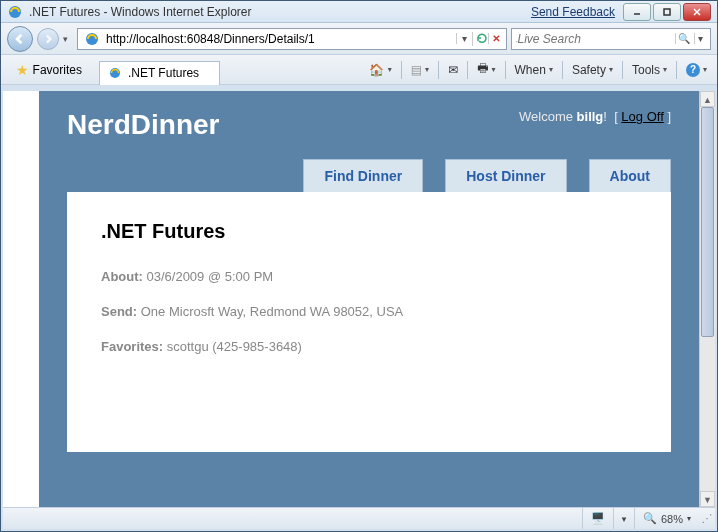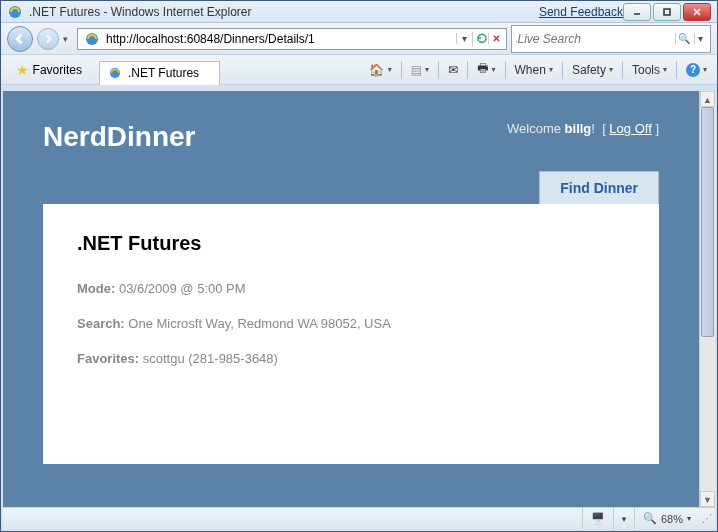--- a/index.html
+++ b/index.html
@@ -2,36 +2,36 @@
 <html><head>
 <meta charset="utf-8">
 <style>
   * { box-sizing: border-box; margin: 0; padding: 0; }
   body { font-family: "Segoe UI", Tahoma, sans-serif; font-size: 12px; background: #d4e2f0; width: 718px; height: 532px; overflow: hidden; position: relative; border: 1px solid #3c5a78; }
   
   
   .titlebar { height: 22px; background: linear-gradient(#e8f0f8,#d8e6f4); display: flex; align-items: center; padding: 0 6px; border-bottom: 1px solid #b0c4d8; }
   .titlebar .favicon { width: 16px; height: 16px; margin-right: 6px; }
   .titlebar .title { flex: 1; color: #333; font-size: 12px; }
-  .titlebar .feedback { color: #1a3d6d; text-decoration: underline; }
+  .titlebar .feedback { color: #1a3d6d; text-decoration: underline; margin-right: 8px; }
   .win-controls { display: flex; gap: 2px; }
   .win-btn { width: 28px; height: 18px; border: 1px solid #8aa; border-radius: 3px; display:flex;align-items:center;justify-content:center; background: linear-gradient(#f8f8f8,#d8e8f0); }
   .win-close { background: linear-gradient(#e89090,#c83028); border-color:#a04040; color:#fff;}
   .win-btn svg { width:10px;height:10px;}
   
   
   .navbar { height: 32px; background: linear-gradient(#f0f4f8,#e0e8f0); display:flex; align-items:center; padding: 0 6px; gap:4px; border-bottom:1px solid #c0d0e0;}
   .nav-btn { width:26px; height:26px; border-radius:50%; background: linear-gradient(#d8e8f8,#a0c0e0); border:1px solid #7090b0; display:flex;align-items:center;justify-content:center;}
   .nav-btn.fwd { width:22px;height:22px; opacity:0.6;}
   .drop-arrow { width:10px; font-size:9px; color:#555;}
   .addr-wrap { flex:1; display:flex; align-items:center; background:#fff; border:1px solid #90a0b0; height:22px; padding:0 2px;}
   .addr-icon { width:16px;height:16px; margin:0 4px;}
   .addr-input { flex:1; border:none; outline:none; font-size:12px; padding:0 2px;}
   .addr-ctrl { width:16px; font-size:10px; text-align:center; color:#555; border-left:1px solid #ccc; padding:0 3px; cursor:pointer;}
-  .search-wrap { width:200px; display:flex; align-items:center; background:#fff; border:1px solid #90a0b0; height:28px; padding:0 4px;}
+  .search-wrap { width:200px; display:flex; align-items:center; background:#fff; border:1px solid #90a0b0; height:22px; padding:0 4px;}
   .search-wrap input { flex:1; border:none; outline:none; font-size:12px; font-style:italic; color:#888;}
   .search-wrap .sbtn { font-size:10px; color:#555; padding:0 3px; border-left:1px solid #ccc;}
   
   
   .toolbar { height: 30px; background: linear-gradient(#f0f4f8,#e0e8f0); display:flex; align-items:center; padding:0 6px; border-bottom:1px solid #c0d0e0;}
   .fav-btn { display:flex; align-items:center; gap:4px; padding:3px 8px; border:1px solid transparent;}
   .star { color:#f0c040; font-size:14px;}
   .tab { background:#fff; border:1px solid #b0c0d0; border-bottom:none; padding:4px 20px 4px 8px; margin-left:8px; display:flex;align-items:center;gap:6px; height:24px; margin-top:6px;}
   .tab .tabicon{width:14px;height:14px;}
   .tool-right { margin-left:auto; display:flex; align-items:center; gap:2px;}
@@ -40,26 +40,26 @@
   .sep { width:1px; height:18px; background:#b0c0d0; margin:0 3px;}
   
   
   .viewport { position:absolute; top:90px; left:2px; right:18px; bottom:24px; background:#fff; overflow:hidden;}
   .vscroll { position:absolute; top:90px; right:2px; bottom:24px; width:16px; background:#e8e8e8; border-left:1px solid #ccc; display:flex; flex-direction:column;}
   .vscroll .arrow{height:16px;text-align:center;font-size:9px;line-height:16px;color:#666;background:#f0f0f0;border:1px solid #ccc;}
   .vscroll .track{flex:1; position:relative;}
   .vscroll .thumb{position:absolute; left:1px;right:1px; top:0; height:60%; background:linear-gradient(90deg,#d0d8e8,#b8c8e0); border:1px solid #90a0b8; border-radius:2px;}
   
   
-  .page { background:#5b83a8; min-height:100%; padding:12px;}
+  .page { background:#5b83a8; min-height:100%; padding:0;margin-left:36px;}
   .masthead { padding:18px 28px 10px; display:flex; justify-content:space-between; align-items:flex-start; color:#fff;}
   .brand { font-size:28px; font-weight:bold; font-family:Arial,sans-serif;}
   .welcome { font-size:13px; color:#e8e8e8;}
   .welcome b{color:#fff;}
-  .welcome a{color:#ffffff; text-decoration:underline;}
+  .welcome a{color:#000000; text-decoration:underline;}
   .tabs-row { display:flex; justify-content:flex-end; gap:22px; padding:0 28px 0 0; margin-top:8px;}
   .page-tab { background:#d8e4ee; color:#2a5fa8; font-weight:bold; padding:8px 20px; font-size:14px; border:1px solid #a8bed4; border-bottom:none;}
   .content-card { background:#fff; margin:0 28px 28px; padding:28px 34px; min-height:260px;}
   .content-card h2 { font-size:20px; font-family:Arial; margin-bottom:26px; color:#000;}
   .detail-line { margin-bottom:20px; color:#888; font-size:13px;}
   .detail-line .lbl { font-weight:bold; color:#888;}
   
   
   .statusbar { position:absolute; left:2px; right:2px; bottom:2px; height:22px; background:linear-gradient(#f0f4f8,#dde6f0); border-top:1px solid #c0d0e0; display:flex; align-items:center; font-size:11px; color:#444;}
   .statusbar .sec { flex:1;}
@@ -195,26 +195,28 @@
 <div class="viewport">
   <div class="page">
     <div class="masthead">
       <div class="brand">NerdDinner</div>
       <div class="welcome">
         <span>Welcome </span><b>billg</b>! &nbsp;[ <a href="#">Log Off</a> ]
       </div>
     </div>
     <div class="tabs-row">
       <div class="page-tab">Find Dinner</div>
+      <div class="page-tab">Host Dinner</div>
+      <div class="page-tab">About</div>
     </div>
     <div class="content-card">
       <h2>.NET Futures</h2>
-      <p class="detail-line"><span class="lbl">Mode:</span> <span>03/6/2009 @ 5:00 PM</span></p>
-      <p class="detail-line"><span class="lbl">Search:</span> <span>One Microsft Way, Redmond WA 98052, USA</span></p>
-      <p class="detail-line"><span class="lbl">Favorites:</span> <span>scottgu (281-985-3648)</span></p>
+      <p class="detail-line"><span class="lbl">About:</span> <span>03/6/2009 @ 5:00 PM</span></p>
+      <p class="detail-line"><span class="lbl">Send:</span> <span>One Microsft Way, Redmond WA 98052, USA</span></p>
+      <p class="detail-line"><span class="lbl">Favorites:</span> <span>scottgu (425-985-3648)</span></p>
     </div>
   </div>
 </div>
 
 <div class="vscroll">
   <div class="arrow">▲</div>
   <div class="track">
       <div class="thumb"></div>
     </div>
   <div class="arrow">▼</div>

